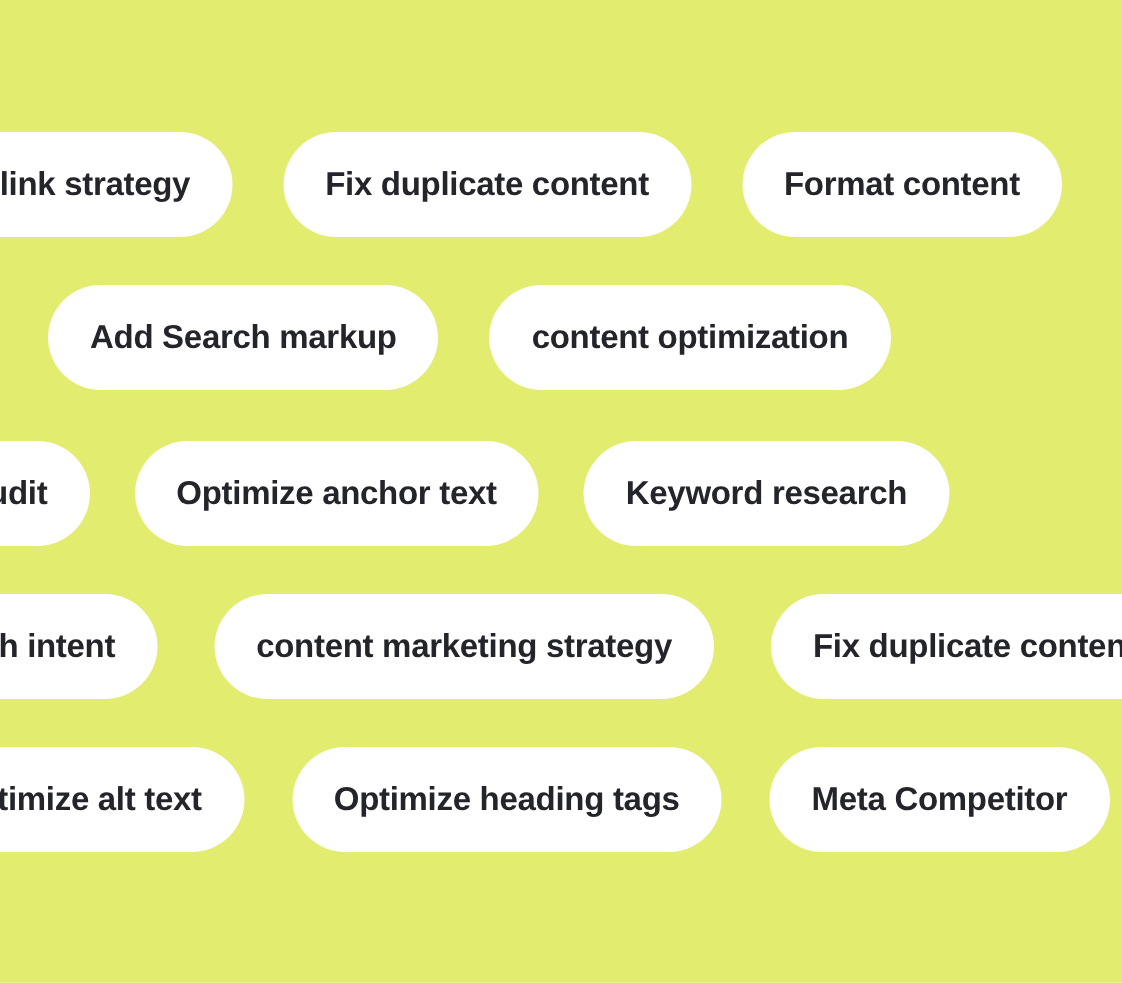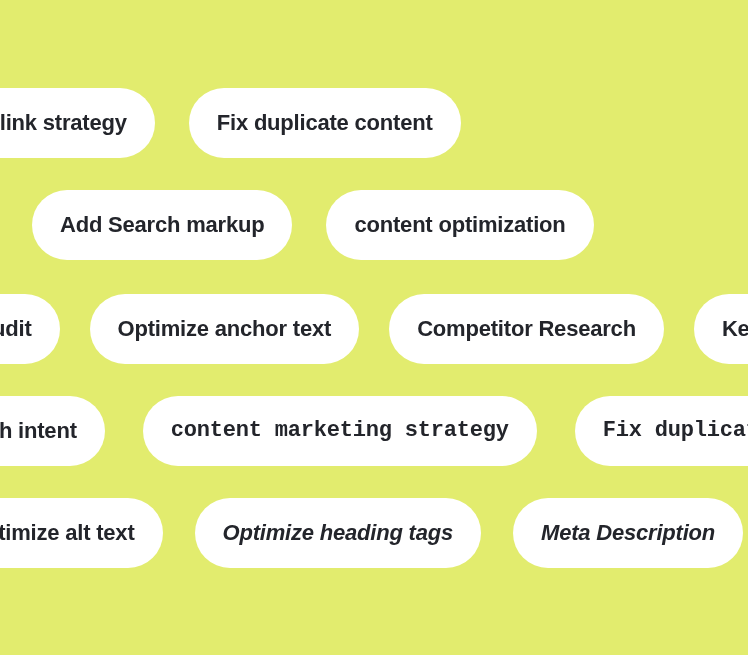--- a/index.html
+++ b/index.html
@@ -57,55 +57,55 @@
   .row-1 { top: 88px;  left: -112px; }
   .row-2 { top: 190px; left: 32px;   }
   .row-3 { top: 294px; left: -48px;  }
   .row-4 { top: 396px; left: -88px;  }
   .row-5 { top: 498px; left: -60px;  }
 
   
   .row-1 .chip + .chip { margin-left: 34px; }
   .row-2 .chip + .chip { margin-left: 34px; }
   .row-3 .chip + .chip { margin-left: 30px; text-align: center; }
-  .row-4 .chip + .chip { margin-left: 38px; font-family: Liberation Mono, monospace; }
-  .row-5 .chip + .chip { margin-left: 32px; font-style: italic; }
+  .row-4 .chip + .chip { margin-left: 38px; }
+  .row-5 .chip + .chip { margin-left: 32px; }
 </style>
 </head>
 <body>
 
 <div id="chip-wall">
 
   <div class="chip-row row-1">
     <div class="chip">
       <span class="chip-label">Internal link strategy</span>
     </div>
     <div class="chip">
       <span class="chip-label">Fix duplicate content</span>
+    </div>
+    <div class="chip">
+      <span class="chip-label">Format content</span>
     </div>
   </div>
 
   <div class="chip-row row-2">
     <div class="chip">
       <span class="chip-label">Add Search markup</span>
     </div>
     <div class="chip">
       <span class="chip-label">content optimization</span>
     </div>
   </div>
 
   <div class="chip-row row-3">
     <div class="chip">
       <span class="chip-label">audit</span>
     </div>
     <div class="chip">
       <span class="chip-label">Optimize anchor text</span>
-    </div>
-    <div class="chip">
-      <span class="chip-label">Competitor Research</span>
     </div>
     <div class="chip">
       <span class="chip-label">Keyword research</span>
     </div>
   </div>
 
   <div class="chip-row row-4">
     <div class="chip">
       <span class="chip-label">Search intent</span>
     </div>
@@ -118,18 +118,18 @@
   </div>
 
   <div class="chip-row row-5">
     <div class="chip">
       <span class="chip-label">Optimize alt text</span>
     </div>
     <div class="chip">
       <span class="chip-label">Optimize heading tags</span>
     </div>
     <div class="chip">
-      <span class="chip-label">Meta Description</span>
+      <span class="chip-label">Meta Competitor</span>
     </div>
 
   </div>
 
 </div>
 
 </body></html>

